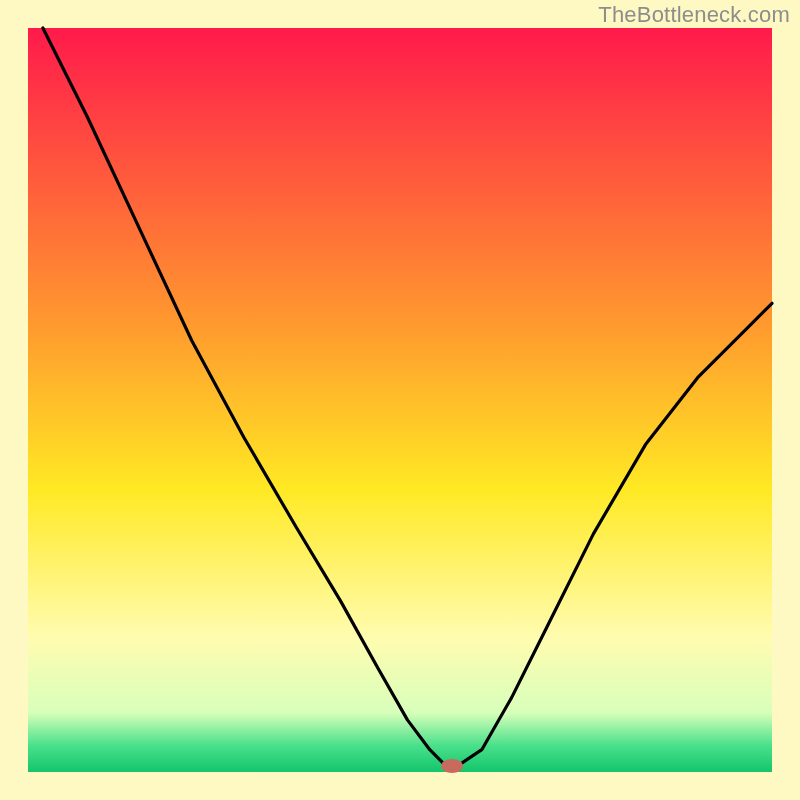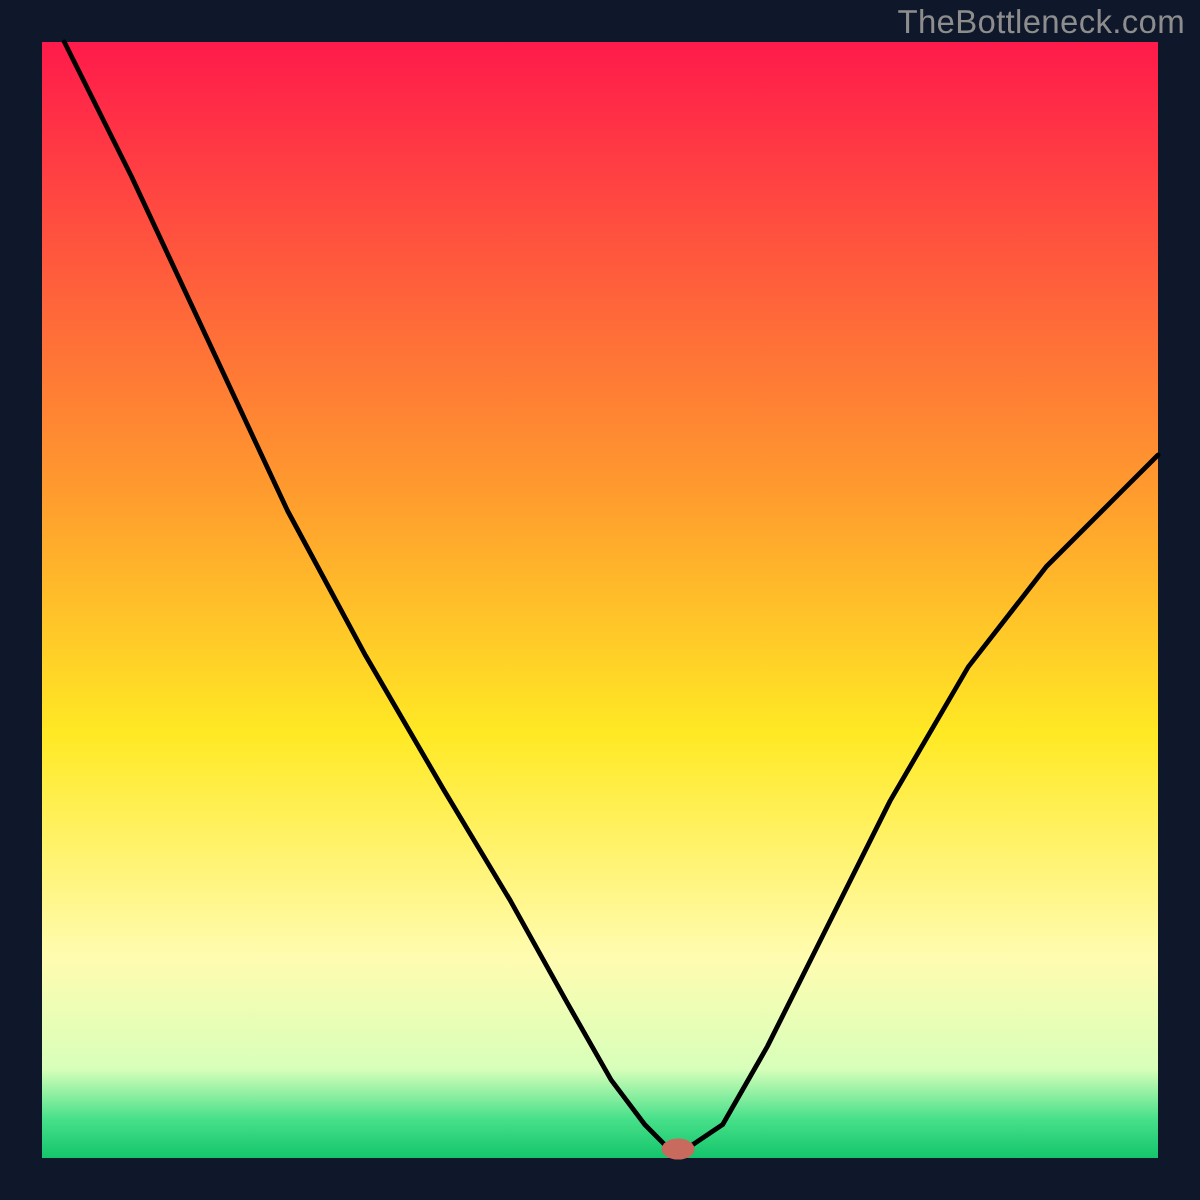--- a/index.html
+++ b/index.html
@@ -9,21 +9,21 @@
     height: 800px;
     background: #000;
     overflow: hidden;
   }
   .frame {
     position: absolute;
     left: 0;
     top: 0;
     width: 800px;
     height: 800px;
-    background: #0f172a;
+    background: #fef9c3;
   }
   .watermark {
     position: absolute;
     top: 2px;
     right: 10px;
     font-family: Arial, Helvetica, sans-serif;
     font-size: 22px;
     color: #8d8d8d;
     letter-spacing: 0.2px;
   }

